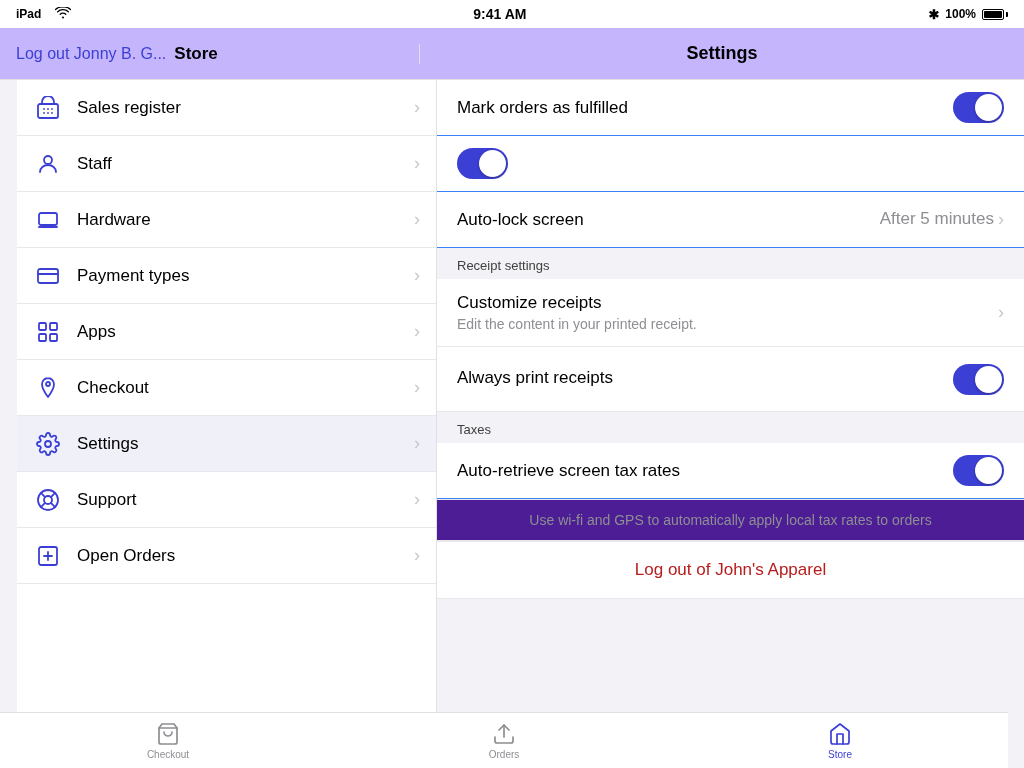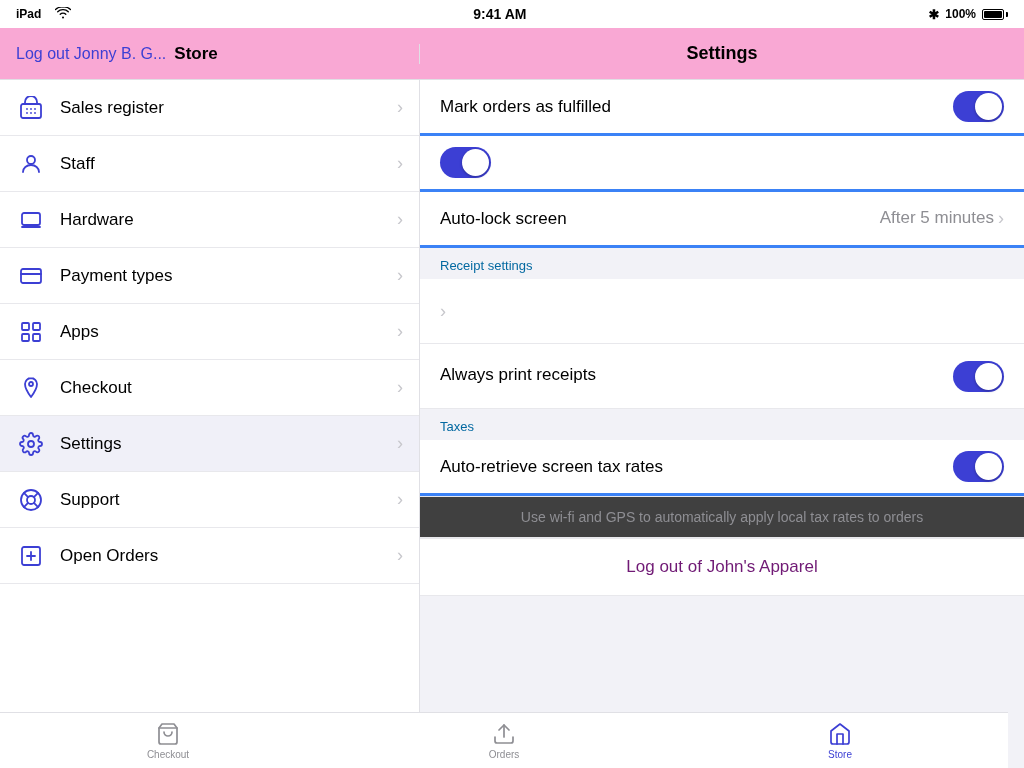--- a/index.html
+++ b/index.html
@@ -16,35 +16,35 @@
       display: inline-flex; align-items: center; gap: 2px;
     }
     .battery-body {
       width: 22px; height: 11px; border: 1.5px solid #000; border-radius: 2px; position: relative;
     }
     .battery-fill { background: #000; position: absolute; left: 1px; top: 1px; bottom: 1px; right: 1px; border-radius: 1px; }
     .battery-tip { width: 2px; height: 5px; background: #000; border-radius: 0 1px 1px 0; }
 
     
     .header {
-      display: flex; align-items: center; height: 52px; background: #f9a8d4;
+      display: flex; align-items: center; height: 52px; background: #c4b5fd;
       border-bottom: 1px solid #e0e0e5; position: relative;
     }
     .header-left {
       width: 420px; display: flex; align-items: center; padding: 0 16px; gap: 8px;
       border-right: 1px solid #e0e0e5;
     }
     .logout-link { color: #3c3fd4; font-size: 16px; cursor: pointer; white-space: nowrap; overflow: hidden; text-overflow: ellipsis; max-width: 160px; }
     .header-store { font-size: 17px; font-weight: 600; color: #000; }
     .header-center { flex: 1; display: flex; align-items: center; justify-content: center; }
     .header-title { font-size: 18px; font-weight: 600; color: #000; }
 
     
     .main-layout {
-      display: flex; height: calc(768px - 28px - 52px - 56px);
+      display: flex; height: calc(768px - 28px - 52px - 56px); margin-left: 17px;
     }
 
     
     .sidebar {
       width: 420px; background: #fff; border-right: 1px solid #e0e0e5;
       overflow-y: auto; flex-shrink: 0;
     }
     .sidebar-item {
       display: flex; align-items: center; padding: 0 16px;
       height: 56px; border-bottom: 1px solid #e8e8ec; cursor: pointer;
@@ -55,54 +55,54 @@
     .sidebar-icon svg { width: 24px; height: 24px; fill: none; stroke: #3c3fd4; stroke-width: 1.8; stroke-linecap: round; stroke-linejoin: round; }
     .sidebar-label { flex: 1; font-size: 17px; color: #000; }
     .sidebar-chevron { color: #c7c7cc; font-size: 18px; }
 
     
     .content-panel {
       flex: 1; overflow-y: auto; background: #f2f2f7;
     }
     .settings-row {
       display: flex; align-items: center; background: #fff;
-      padding: 0 20px; min-height: 56px; border-bottom: 3px solid #3b82f6;
+      padding: 0 20px; min-height: 56px; border-bottom: 1px solid #3b82f6;
     }
     .settings-row-label { flex: 1; font-size: 17px; color: #000; }
     .settings-section-header {
-      padding: 10px 20px 6px; font-size: 13px; color: #0369a1; background: #f2f2f7;
+      padding: 10px 20px 6px; font-size: 13px; color: #404040; background: #f2f2f7;
       text-transform: none; letter-spacing: 0;
     }
 
     
     .toggle {
       width: 51px; height: 31px; border-radius: 16px; background: #3c3fd4;
       position: relative; flex-shrink: 0; cursor: pointer;
     }
     .toggle-knob {
       width: 27px; height: 27px; border-radius: 50%; background: #fff;
       position: absolute; top: 2px; right: 2px;
       box-shadow: 0 1px 3px rgba(0,0,0,0.3);
     }
 
     
     .auto-lock-right { display: flex; align-items: flex-start; gap: 4px; color: #8e8e93; font-size: 17px; }
 
     
     .info-banner {
-      background: #404040; padding: 12px 20px; text-align: center; font-size: 14px; color: #8e8e93;
+      background: #4c1d95; padding: 12px 20px; text-align: center; font-size: 14px; color: #8e8e93;
       border-top: 1px solid #e8e8ec; border-bottom: 1px solid #e8e8ec;
     }
 
     
     .logout-button-row {
       background: #fff; padding: 18px 20px; text-align: center; margin-top: 0;
       border-top: 1px solid #e8e8ec; border-bottom: 1px solid #e8e8ec;
     }
-    .logout-button-text { color: #701a75; font-size: 17px; cursor: pointer; }
+    .logout-button-text { color: #b91c1c; font-size: 17px; cursor: pointer; }
 
     
     .tab-bar {
       display: flex; align-items: center; height: 56px; background: #fff;
       border-top: 1px solid #e0e0e5; position: absolute; bottom: 0; left: 0; right: 16px;
     }
     .tab-item {
       flex: 1; display: flex; flex-direction: column; align-items: center; justify-content: center;
       cursor: pointer; gap: 2px;
     }
@@ -302,20 +302,24 @@
       <div class="auto-lock-right">
         <span>After 5 minutes</span>
         <span style="color:#c7c7cc; font-size:18px;">›</span>
       </div>
     </div>
 
     <div class="settings-section-header">Receipt settings</div>
 
     <div class="row-with-sub">
       <div class="row-with-sub-inner">
+        <div class="row-with-sub-text">
+          <div class="row-with-sub-title">Customize receipts</div>
+          <div class="row-with-sub-desc">Edit the content in your printed receipt.</div>
+        </div>
         <span style="color:#c7c7cc; font-size:18px;">›</span>
       </div>
     </div>
 
     <div class="row-with-sub">
       <div class="row-with-sub-inner">
         <div class="row-with-sub-text">
           <div class="row-with-sub-title">Always print receipts</div>
         </div>
         <div class="toggle">

